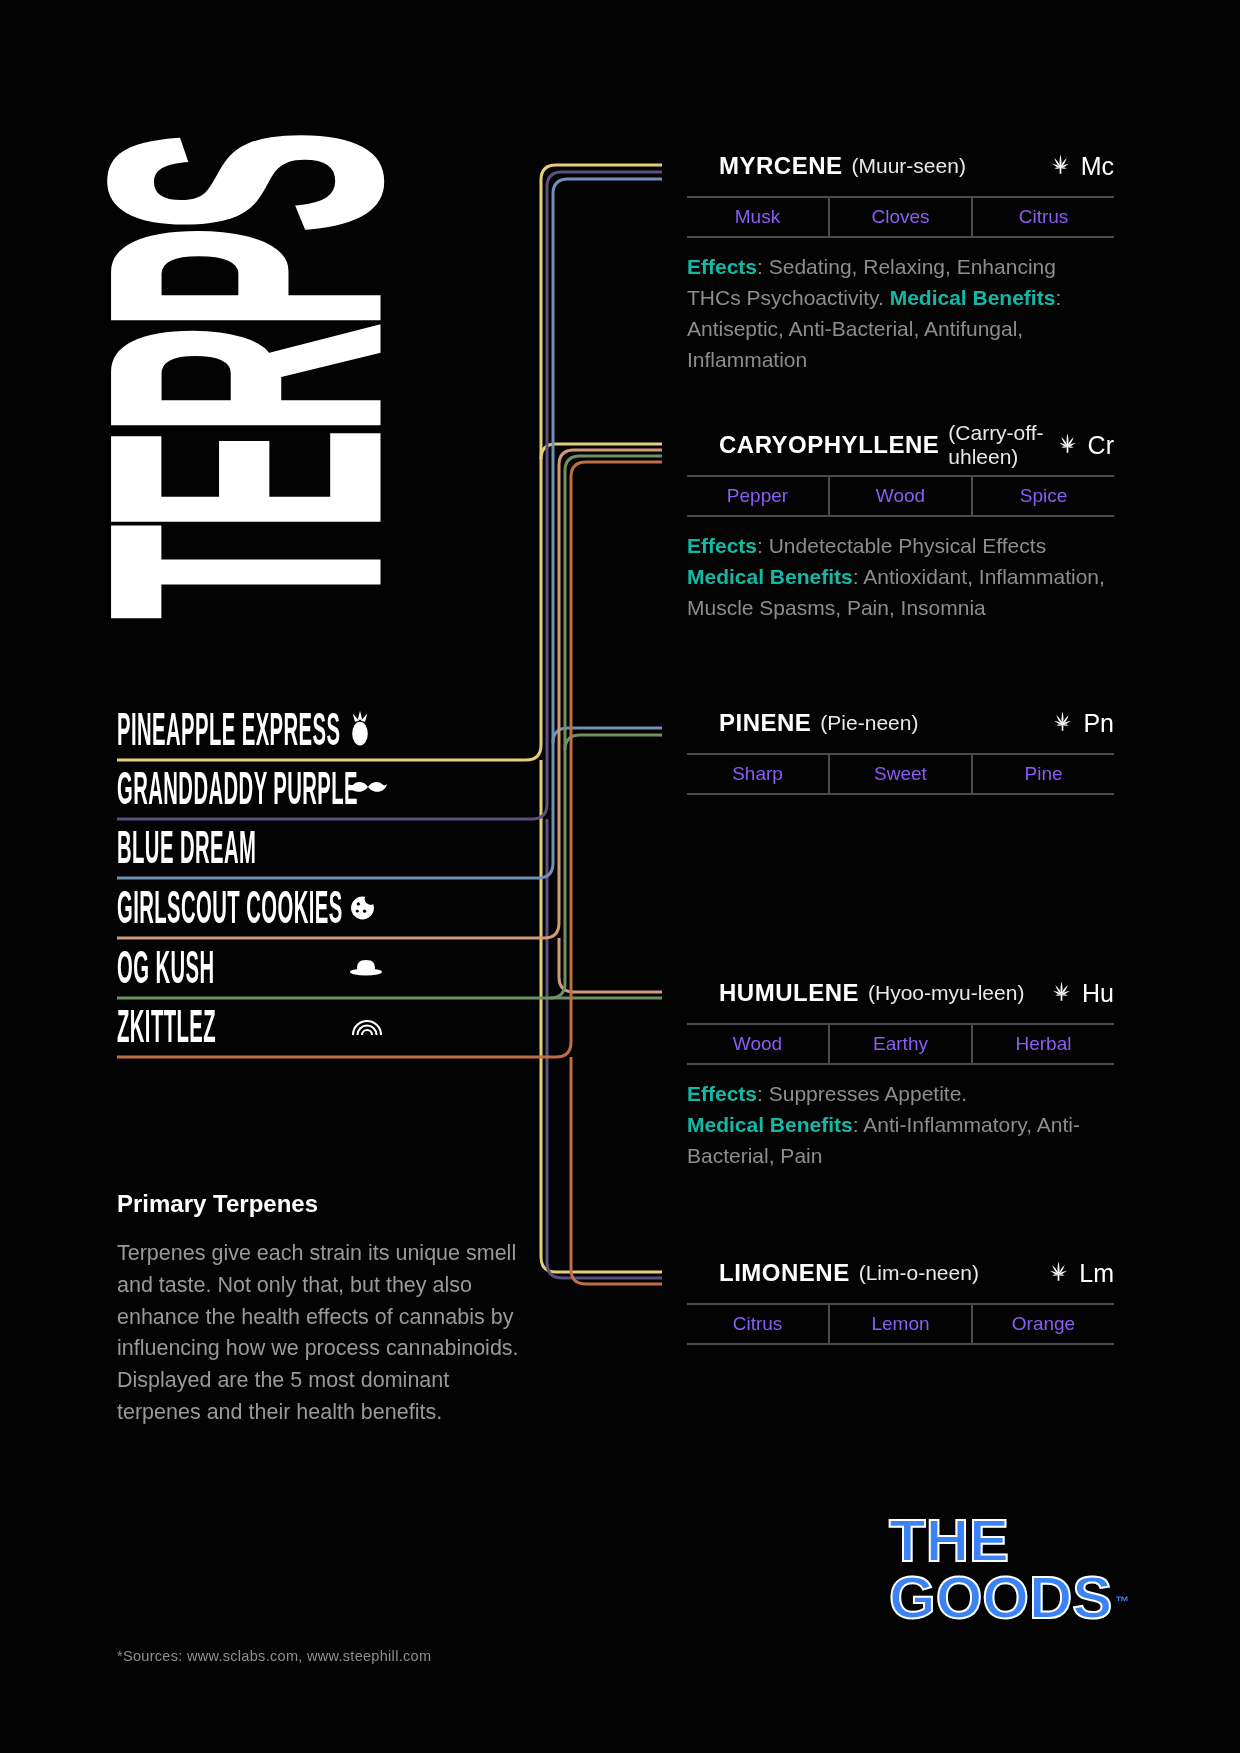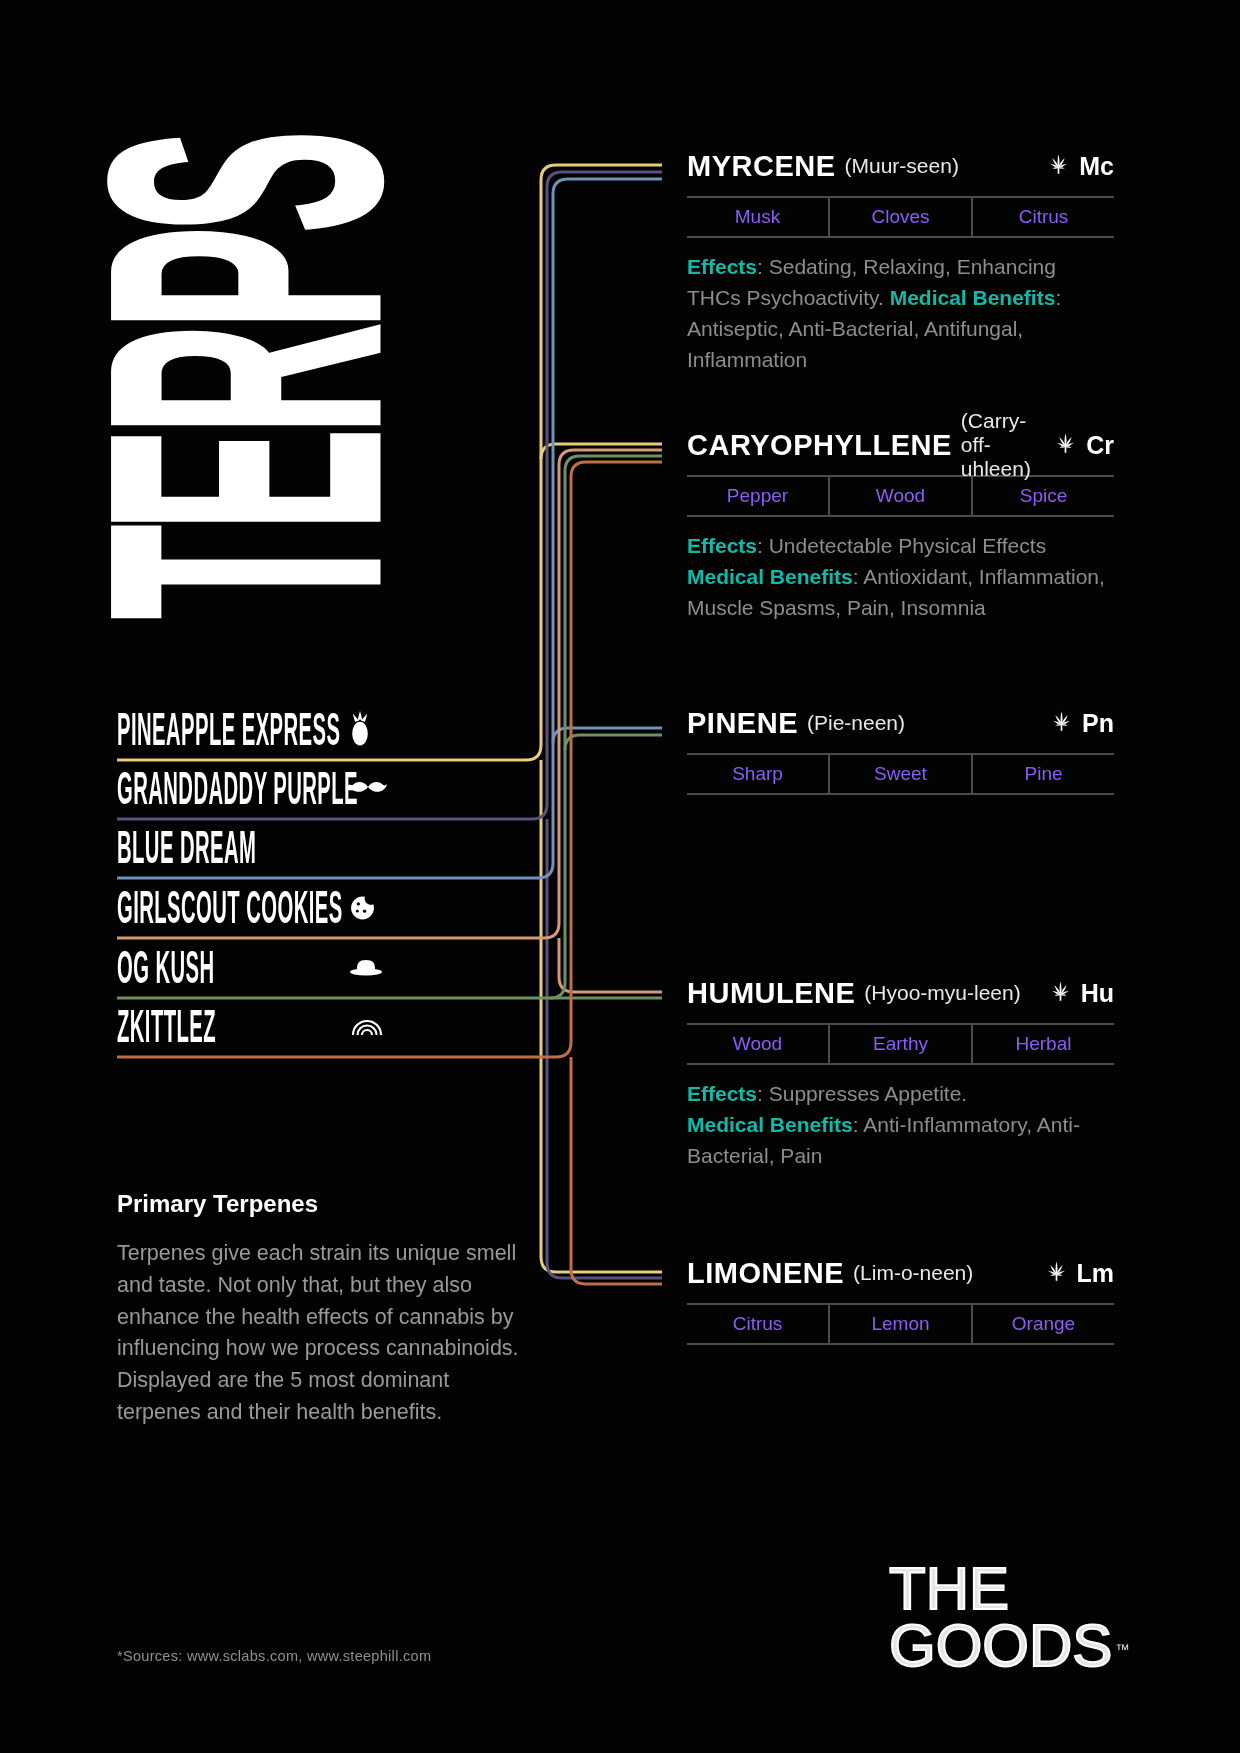--- a/index.html
+++ b/index.html
@@ -25,35 +25,35 @@
   
   .strain{position:absolute;left:117px;width:430px;height:44px;display:flex;align-items:center;}
   .strain-name{
     font-size:46px;font-weight:bold;color:#fff;white-space:nowrap;
     transform:scaleX(0.44);transform-origin:left center;letter-spacing:1px;
   }
   .strain-icon{position:absolute;left:232px;top:50%;transform:translateY(-50%);}
   
   .terp{position:absolute;left:687px;width:427px;}
   .terp-header{display:flex;align-items:center;height:32px;}
-  .terp-name{font-size:29px;font-weight:bold;color:#fff;letter-spacing:0.5px;}
+  .terp-name{font-size:24px;font-weight:bold;color:#fff;letter-spacing:0.5px;margin-left:32px;}
   .terp-pron{font-size:21px;color:#e8e8e8;margin-left:9px;}
   .terp-abbr{margin-left:auto;display:flex;align-items:center;gap:7px;}
-  .terp-abbr-text{font-size:25px;font-weight:bold;color:#fff;}
+  .terp-abbr-text{font-size:25px;font-weight:normal;color:#fff;}
   .smells{display:flex;border-top:2px solid #4c4c4c;border-bottom:2px solid #4c4c4c;margin-top:14px;height:38px;}
   .smell{flex:1;display:flex;align-items:center;justify-content:center;font-size:19px;color:#8b5cf6;}
   .smell + .smell{border-left:2px solid #4c4c4c;}
   .terp-text{margin-top:13px;font-size:21px;line-height:31px;color:#8d8d8d;}
   .terp-text b{color:#14b8a6;}
   
   .pt-heading{position:absolute;left:117px;top:1190px;font-size:24px;font-weight:bold;color:#fff;}
   .pt-desc{position:absolute;left:117px;top:1238px;width:420px;font-size:21.5px;line-height:31.8px;color:#999;}
   .sources{position:absolute;left:117px;top:1648px;font-size:14.5px;color:#8f8f8f;letter-spacing:0.3px;}
   
-  .logo{position:absolute;left:889px;top:1560px;color:#e5e5e5;font-weight:normal;font-size:60px;line-height:57px;-webkit-text-stroke:2px #fff;}
+  .logo{position:absolute;left:889px;top:1512px;color:#3b82f6;font-weight:bold;font-size:60px;line-height:57px;-webkit-text-stroke:2px #fff;}
   .logo .tm{font-size:14px;-webkit-text-stroke:0;position:relative;top:4px;margin-left:3px;vertical-align:top;}
 </style>
 </head>
 <body>
 
 <svg class="net" width="1240" height="1753" viewBox="0 0 1240 1753">
 
   <path d="M117,760 H526 Q541,760 541,745 V180 Q541,165 556,165 H662" stroke="#e5cd7a"></path>
   <path d="M541,459 Q541,444 556,444 H662" stroke="#e5cd7a"></path>
   <path d="M541,760 V1257 Q541,1272 556,1272 H662" stroke="#e5cd7a"></path>

